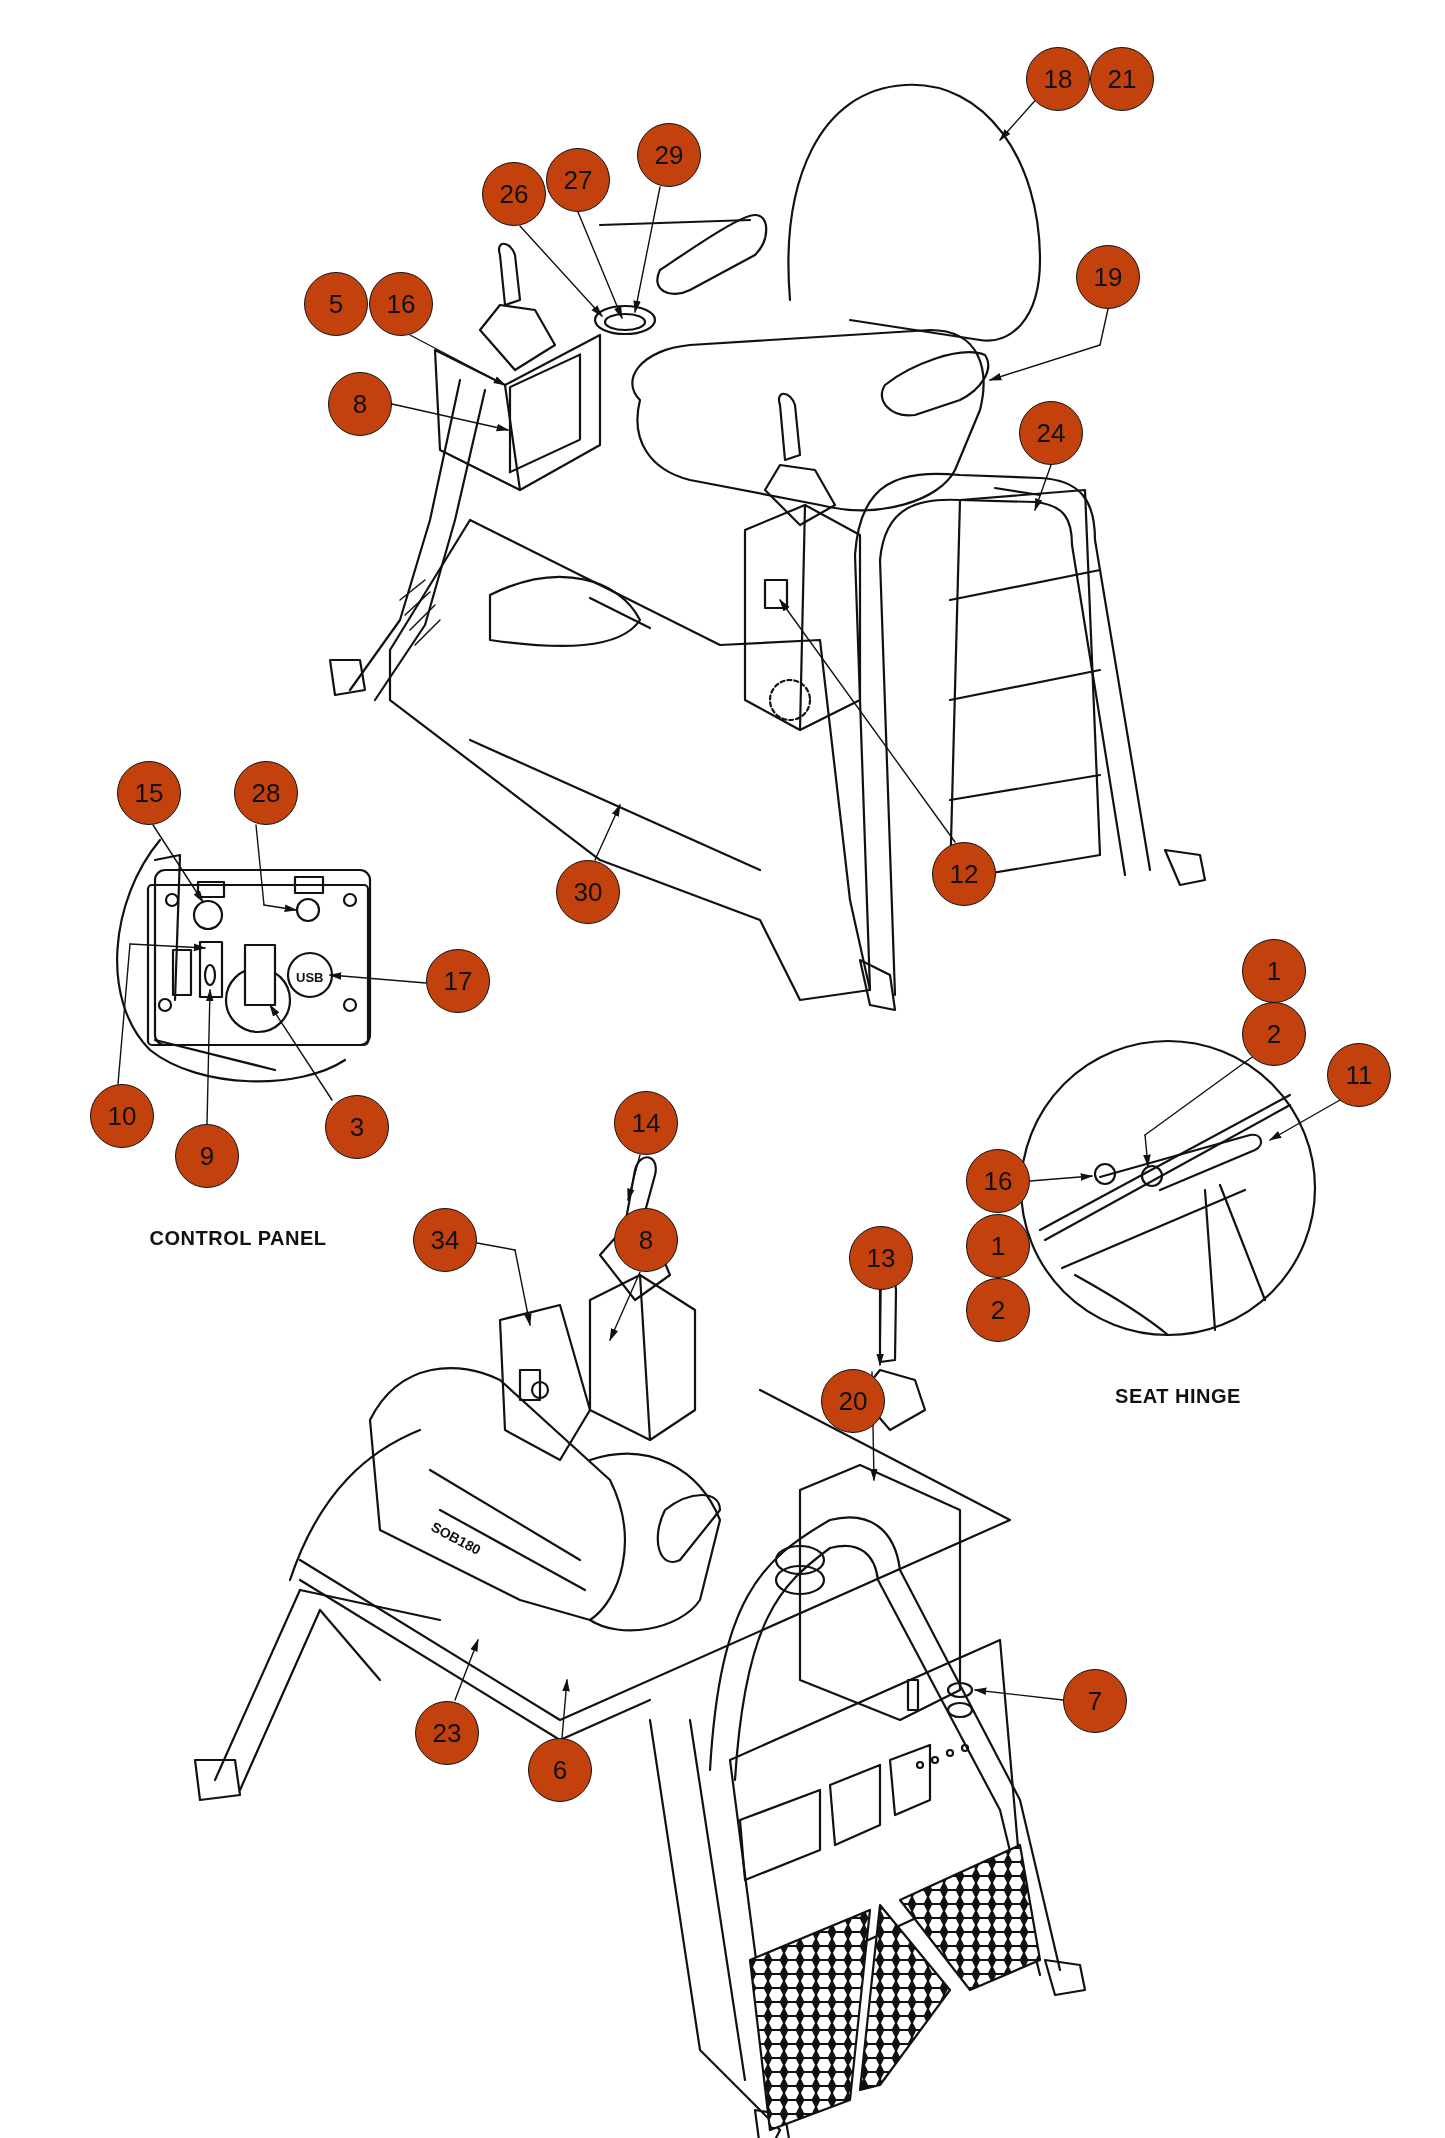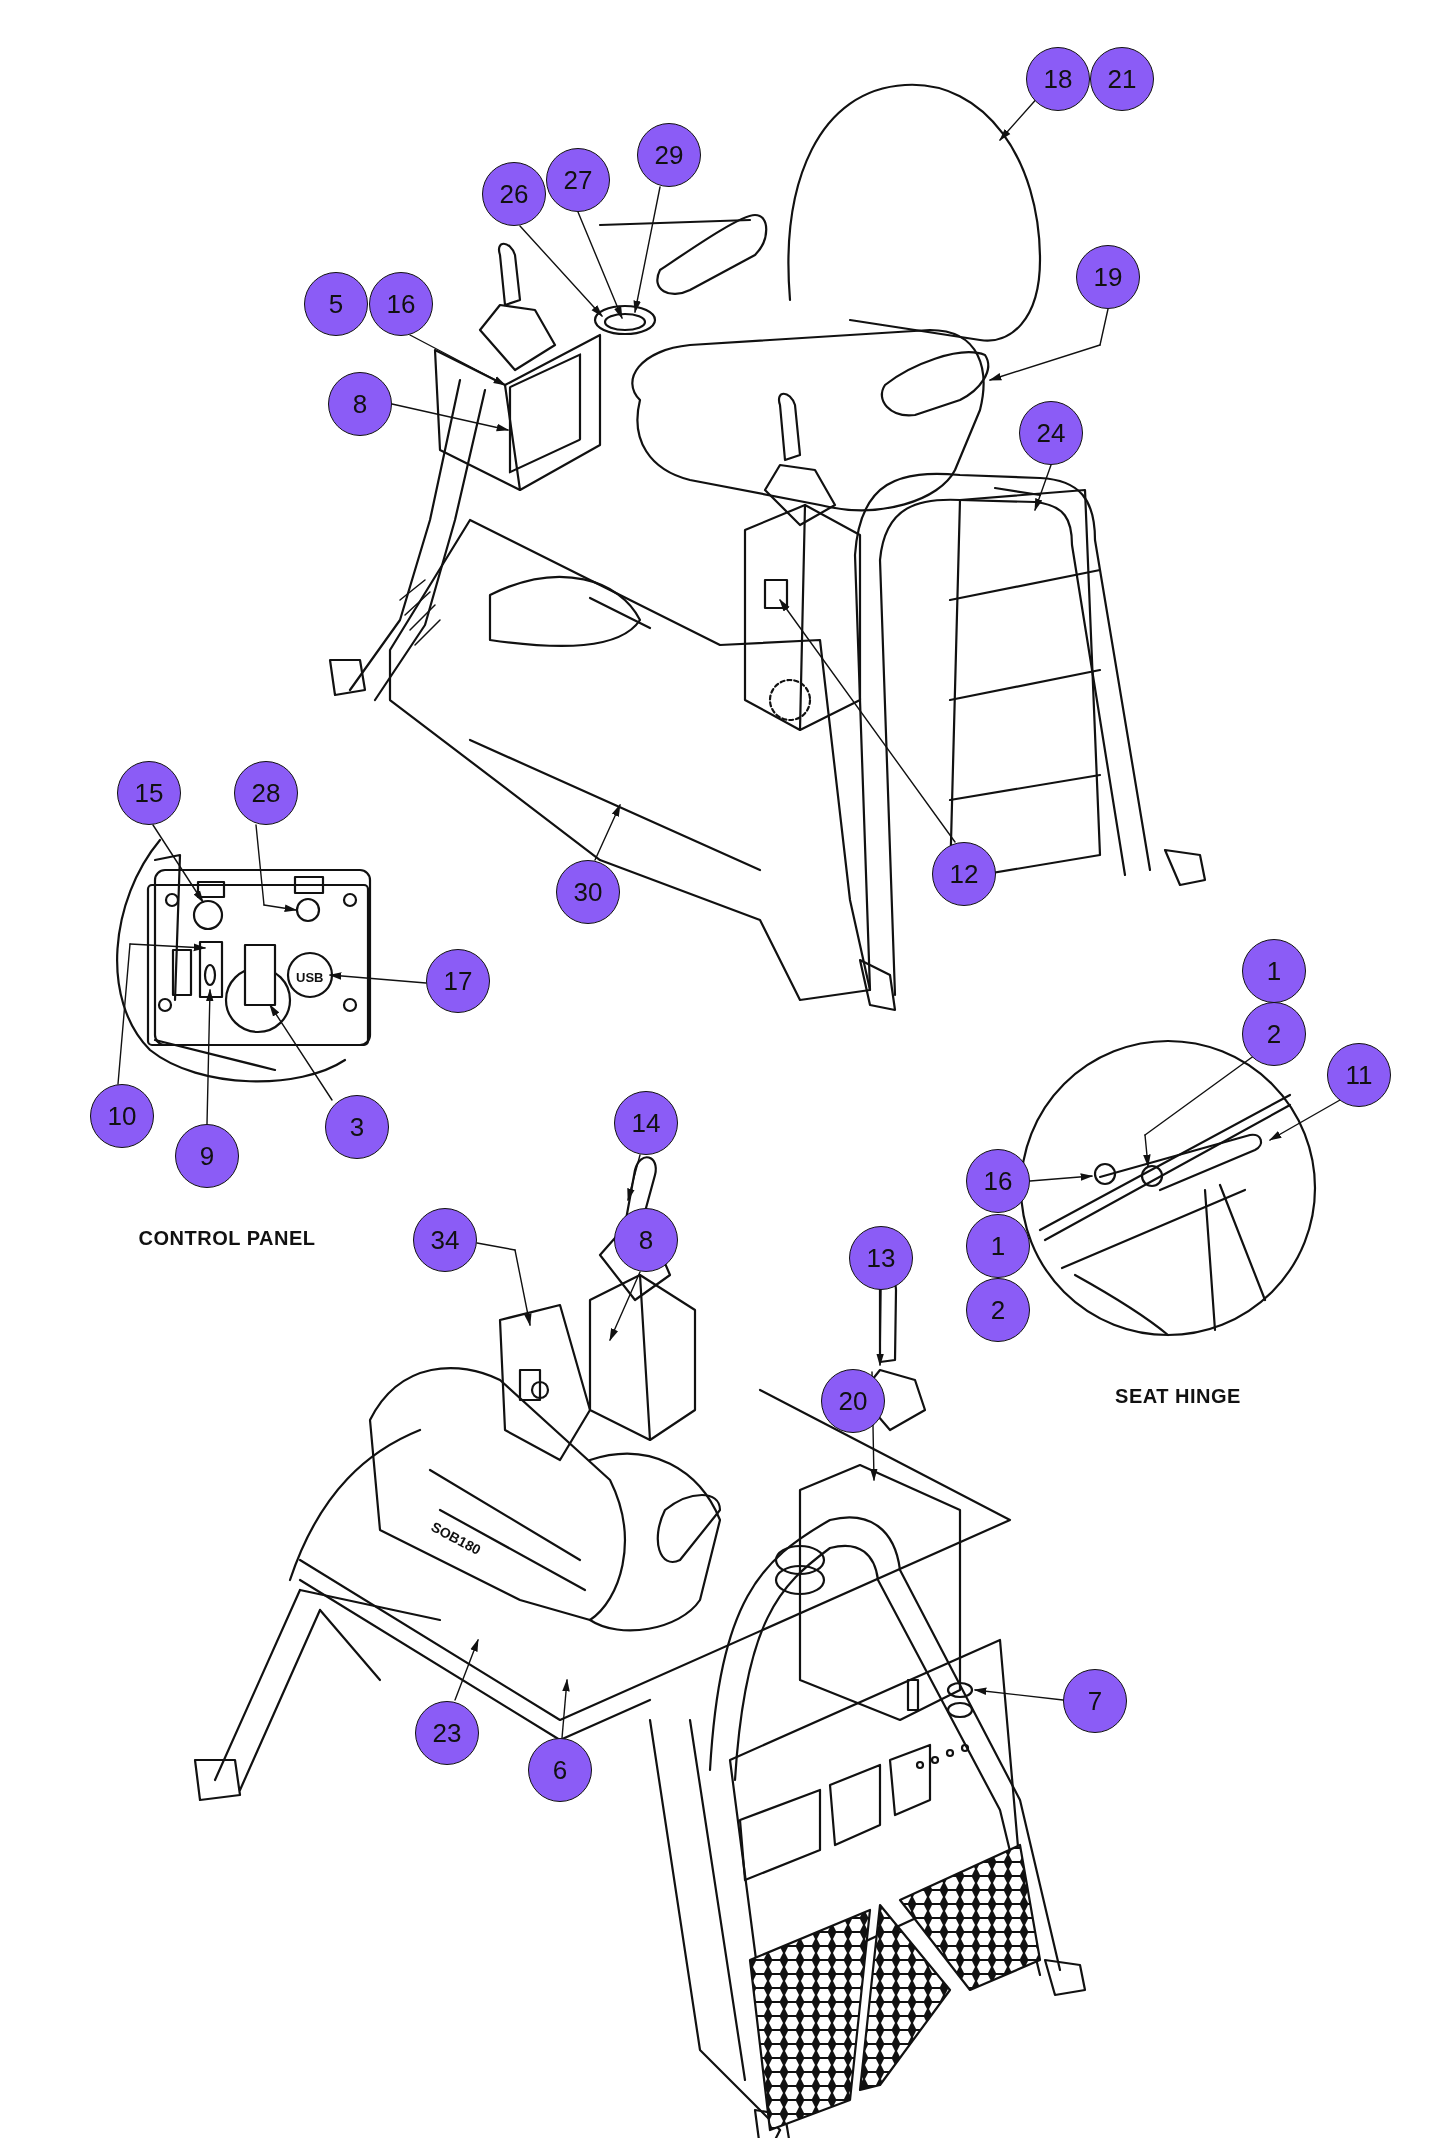--- a/index.html
+++ b/index.html
@@ -1,18 +1,18 @@
 <!DOCTYPE html>
 <html><head>
 <meta charset="utf-8">
 <style>
   html,body{margin:0;padding:0;background:#fff;}
   body{width:1445px;height:2138px;position:relative;overflow:hidden;font-family:"Liberation Sans",sans-serif;}
   svg.art{position:absolute;left:0;top:0;}
-  .callout{position:absolute;width:64px;height:64px;margin-left:-32px;margin-top:-32px;border:1.6px solid #111;border-radius:50%;background:#8b5cf6;display:flex;align-items:center;justify-content:center;font-size:26px;color:#111;box-sizing:border-box;}
+  .callout{position:absolute;width:64px;height:64px;margin-left:-32px;margin-top:-32px;border:1.6px solid #111;border-radius:50%;background:#c2410c;display:flex;align-items:center;justify-content:center;font-size:26px;color:#111;box-sizing:border-box;}
   .caption{position:absolute;font-weight:bold;font-size:20px;color:#111;letter-spacing:0.5px;transform:translateX(-50%);white-space:nowrap;}
 </style>
 </head>
 <body>
 
 <svg class="art" width="1445" height="2138" viewBox="0 0 1445 2138" fill="none" stroke="#111" stroke-width="2.2" stroke-linejoin="round" stroke-linecap="round">
   <defs>
     <marker id="arr" viewBox="0 0 10 10" refX="9" refY="5" markerWidth="9" markerHeight="9" orient="auto">
         <path d="M0,2 L10,5 L0,8 z" fill="#111" stroke="none"></path>
       </marker>
@@ -241,14 +241,14 @@
   <div class="callout" style="left:646px;top:1123px">14</div>
   <div class="callout" style="left:445px;top:1240px">34</div>
   <div class="callout" style="left:646px;top:1240px">8</div>
   <div class="callout" style="left:881px;top:1258px">13</div>
   <div class="callout" style="left:853px;top:1401px">20</div>
   <div class="callout" style="left:1095px;top:1701px">7</div>
   <div class="callout" style="left:447px;top:1733px">23</div>
   <div class="callout" style="left:560px;top:1770px">6</div>
 </div>
 
-<div class="caption" style="left:227px;top:1227px">CONTROL PANEL</div>
+<div class="caption" style="left:238px;top:1227px">CONTROL PANEL</div>
 <div class="caption" style="left:1178px;top:1385px">SEAT HINGE</div>
 
 </body></html>

